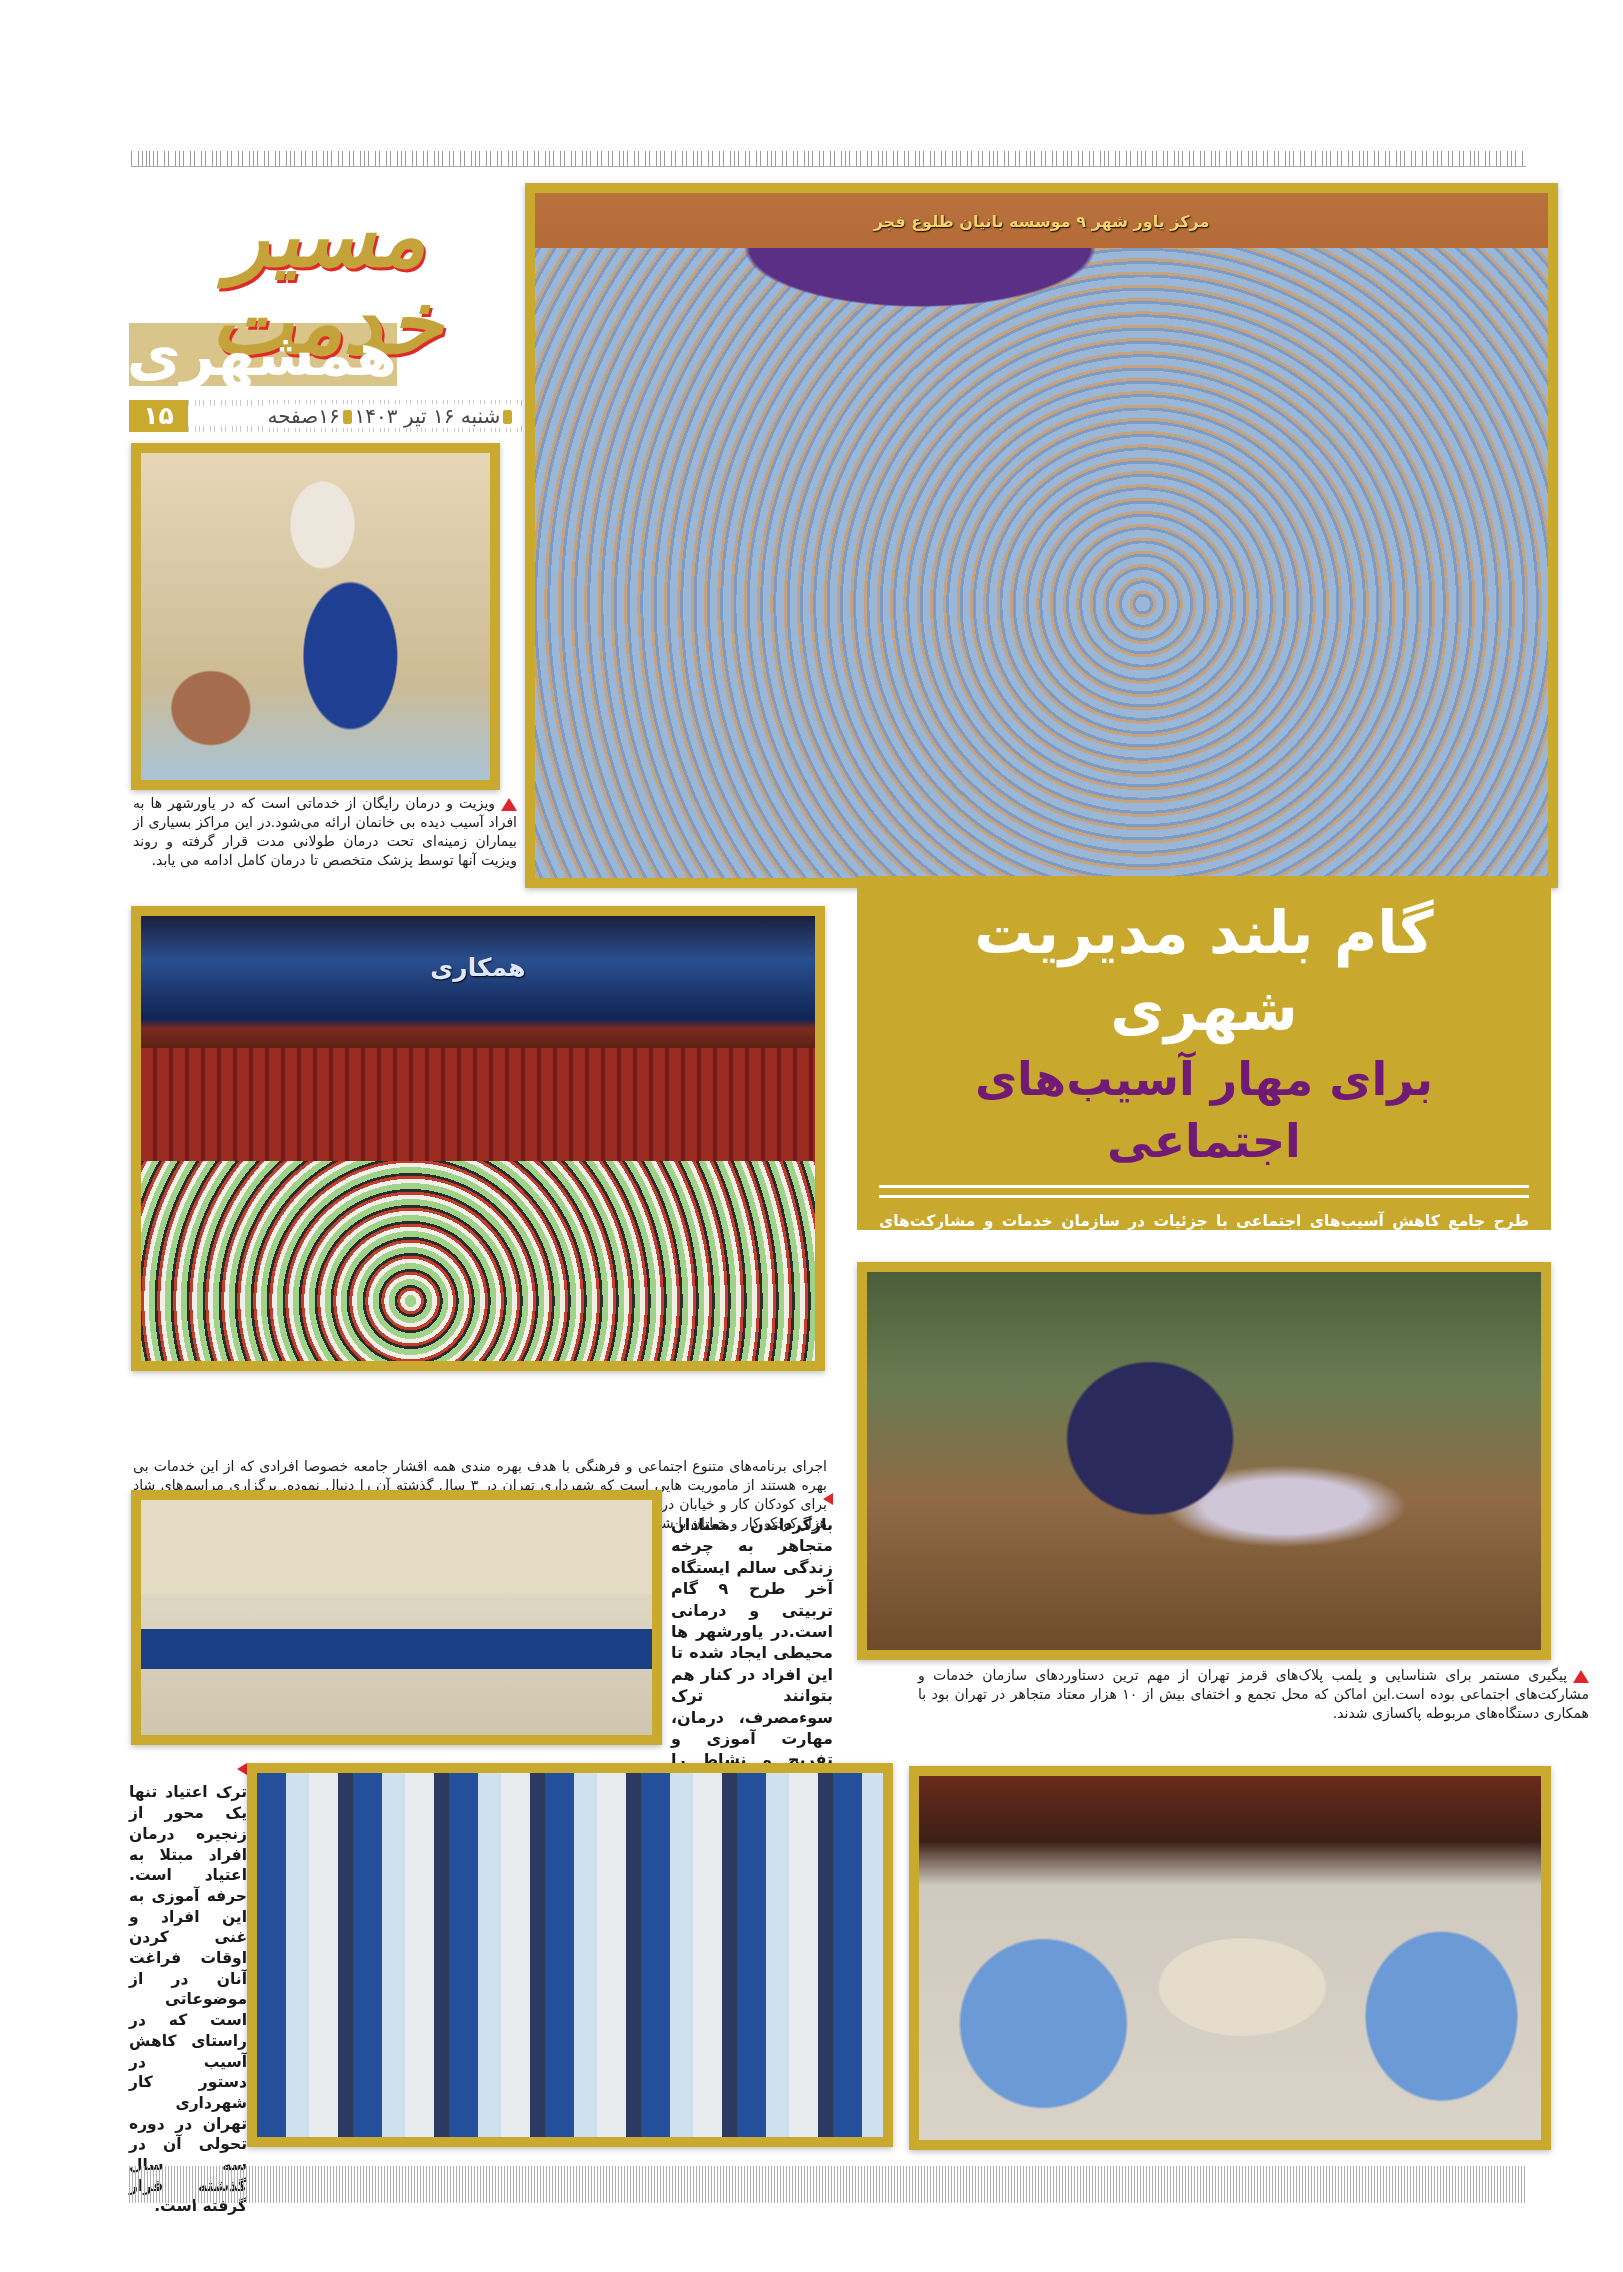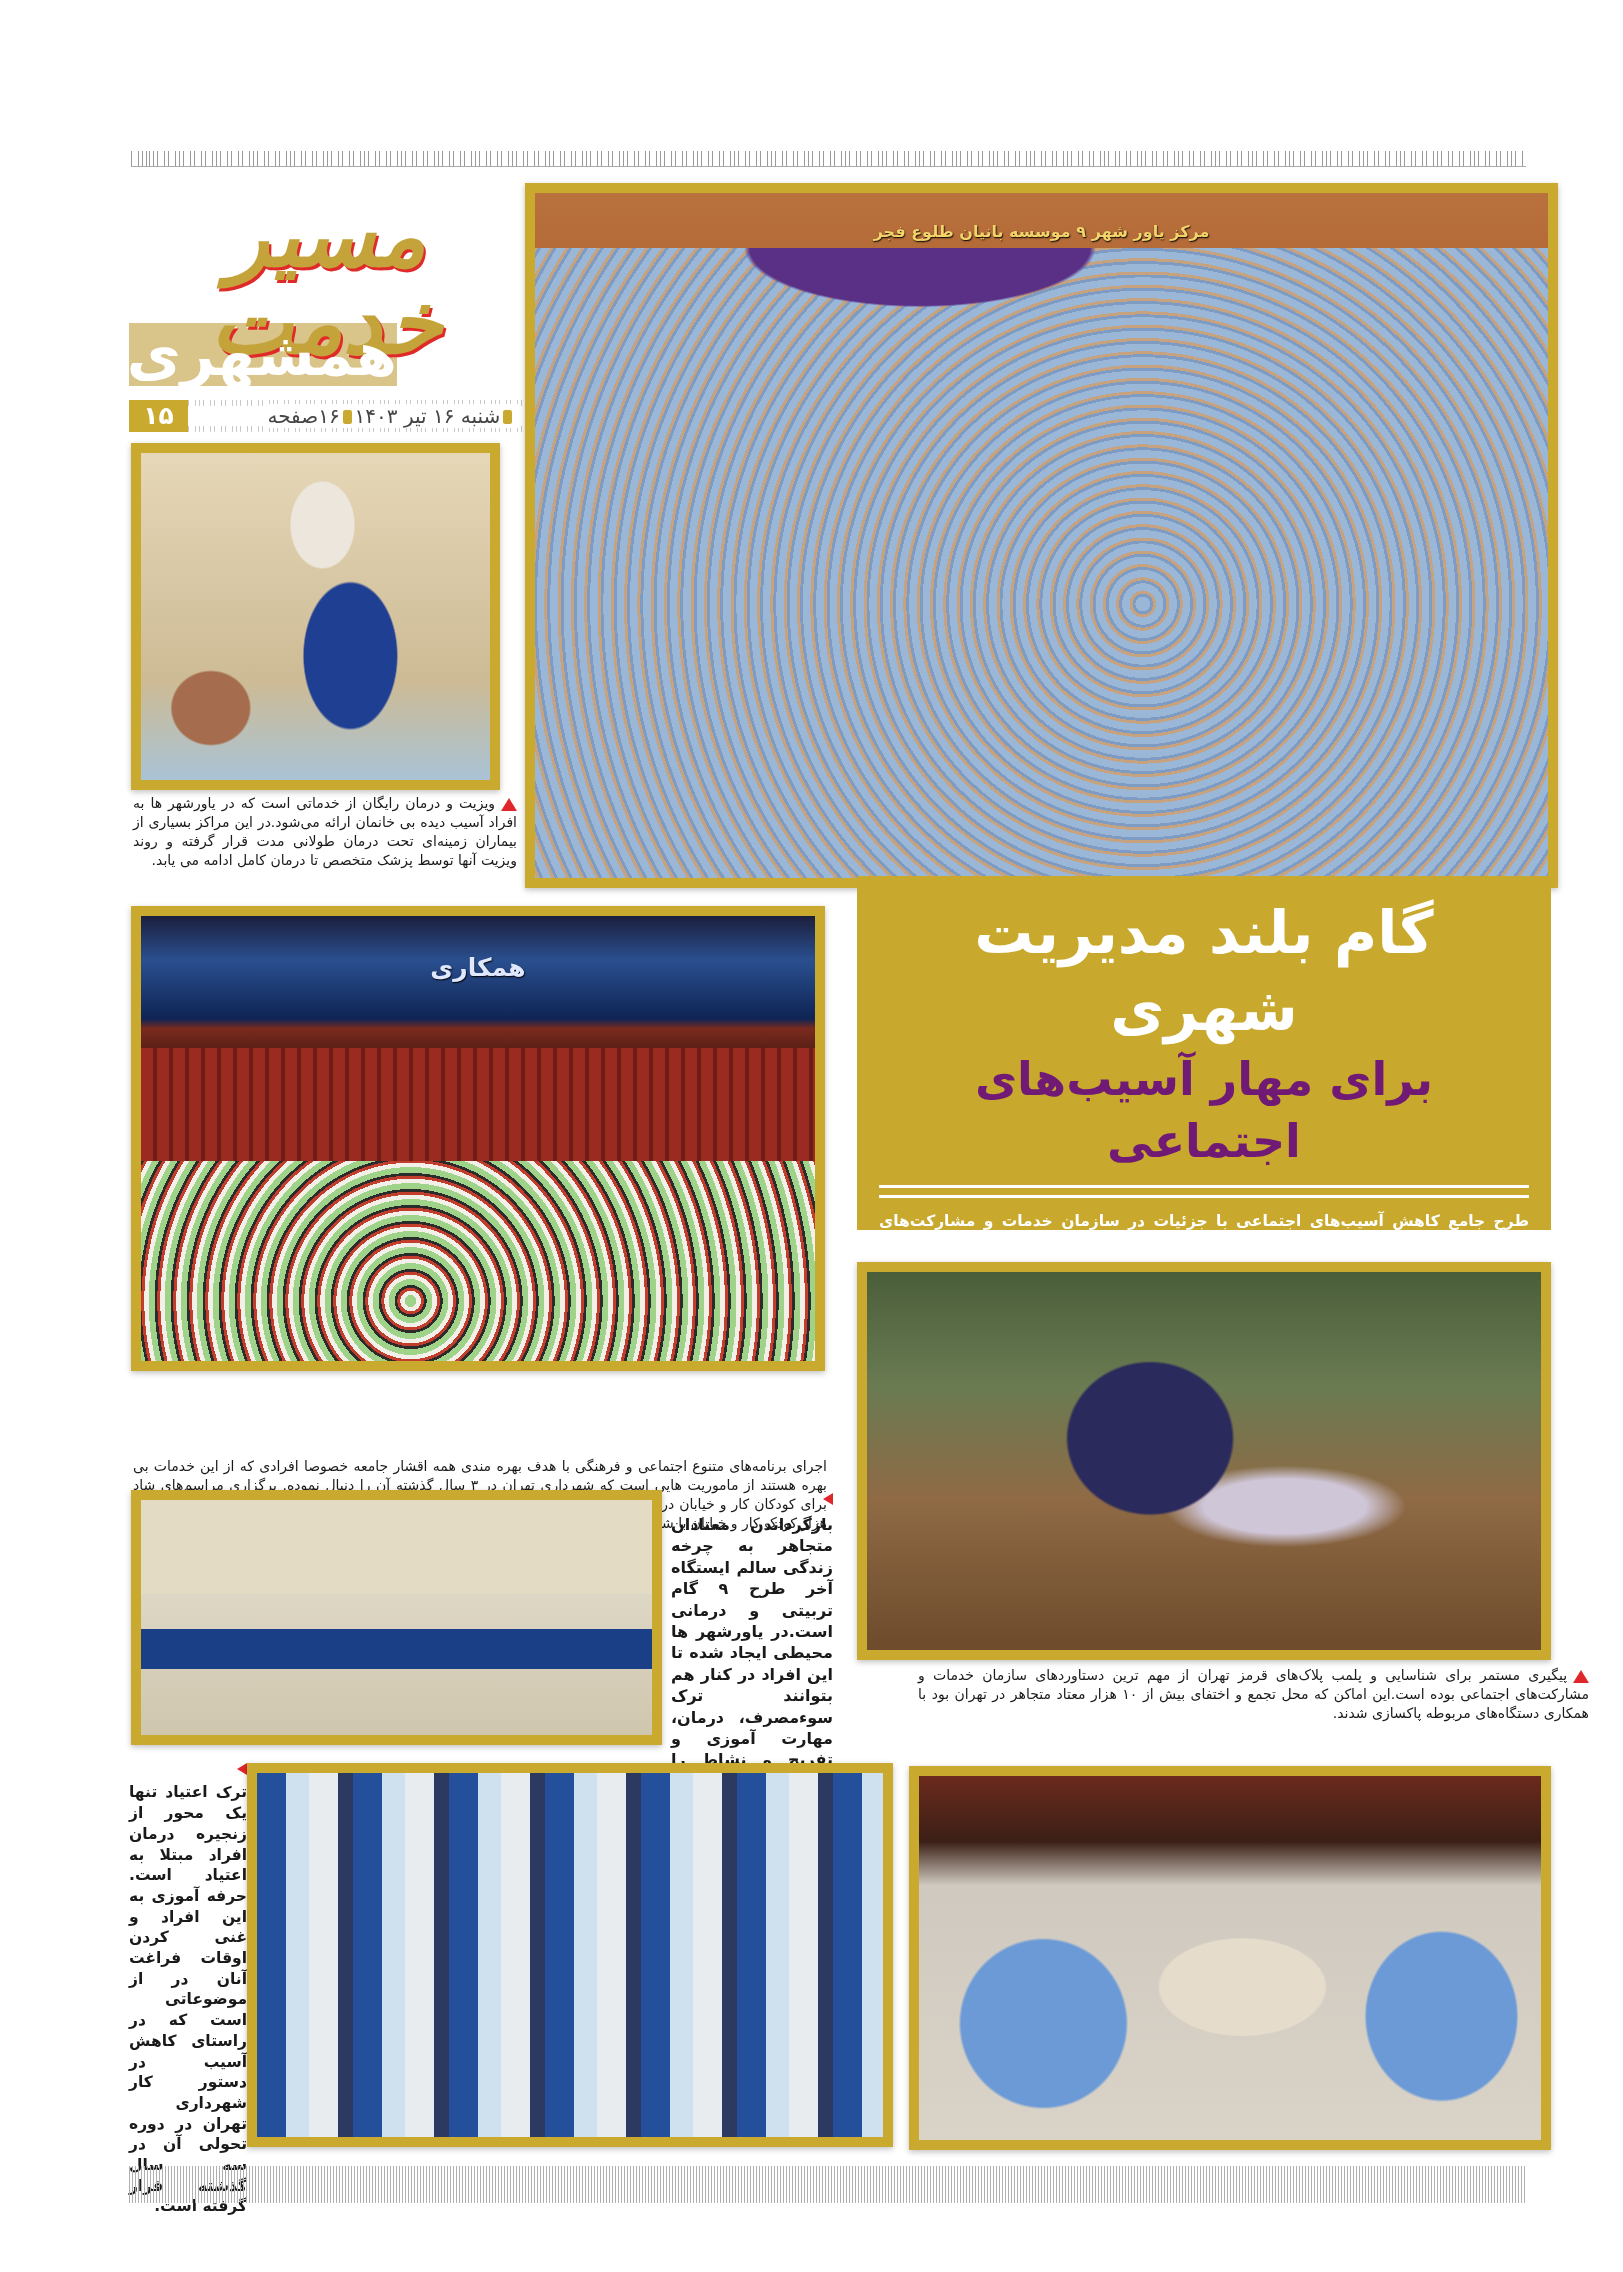--- a/index.html
+++ b/index.html
@@ -54,21 +54,21 @@
      linear-gradient(180deg,transparent 55%,#1a3f86 55% 72%,transparent 72%),
      linear-gradient(180deg,#e8e2d3,#cfc6ae)}
   .p-sew{background:
      repeating-linear-gradient(90deg,#244f9a 0 29.5px,#cfe0ee 29.5px 52px,#e9ecef 52px 81px,#2c3a62 81px 96px),
      #c9d6e2}
   .p-chess{background:
      radial-gradient(ellipse 22% 22% at 52% 58%,#e6dccb 0 60%,transparent 62%),
      radial-gradient(ellipse 22% 38% at 20% 68%,#6b9ad6 0 60%,transparent 62%),
      radial-gradient(ellipse 20% 38% at 84% 66%,#6b9ad6 0 60%,transparent 62%),
      linear-gradient(180deg,#6b2a1c 0%,#3b1f16 18%,#cfc9bf 30%,#d9d3c8 100%)}
-  .ph-label{position:absolute;inset:0;display:flex;align-items:flex-start;justify-content:center;padding-top:29px;font-weight:bold;font-size:16px;color:#f3d36a;direction:rtl;text-shadow:0.7px 0.7px 1.5px #000}
+  .ph-label{position:absolute;inset:0;display:flex;align-items:flex-start;justify-content:center;padding-top:19px;font-weight:bold;font-size:16px;color:#f3d36a;direction:rtl;text-shadow:0.7px 0.7px 1.5px #000}
   .col-text{font-weight:bold;font-size:16px;line-height:21.4px;direction:rtl;text-align:justify;text-align-last:right}
 </style>
 </head>
 <body>
 
 <div class="abs ruler" style="left:131px;top:151px;width:1395px"></div>
 
 <div class="abs" style="left:129px;top:170px;width:395px;height:266px">
   <div class="logo-script" style="height:140px;padding-top:22px">مسیر خدمت</div>
   <div class="logo-band" style="margin-top:13.3px;width:268px;height:63px">همشهری</div>

